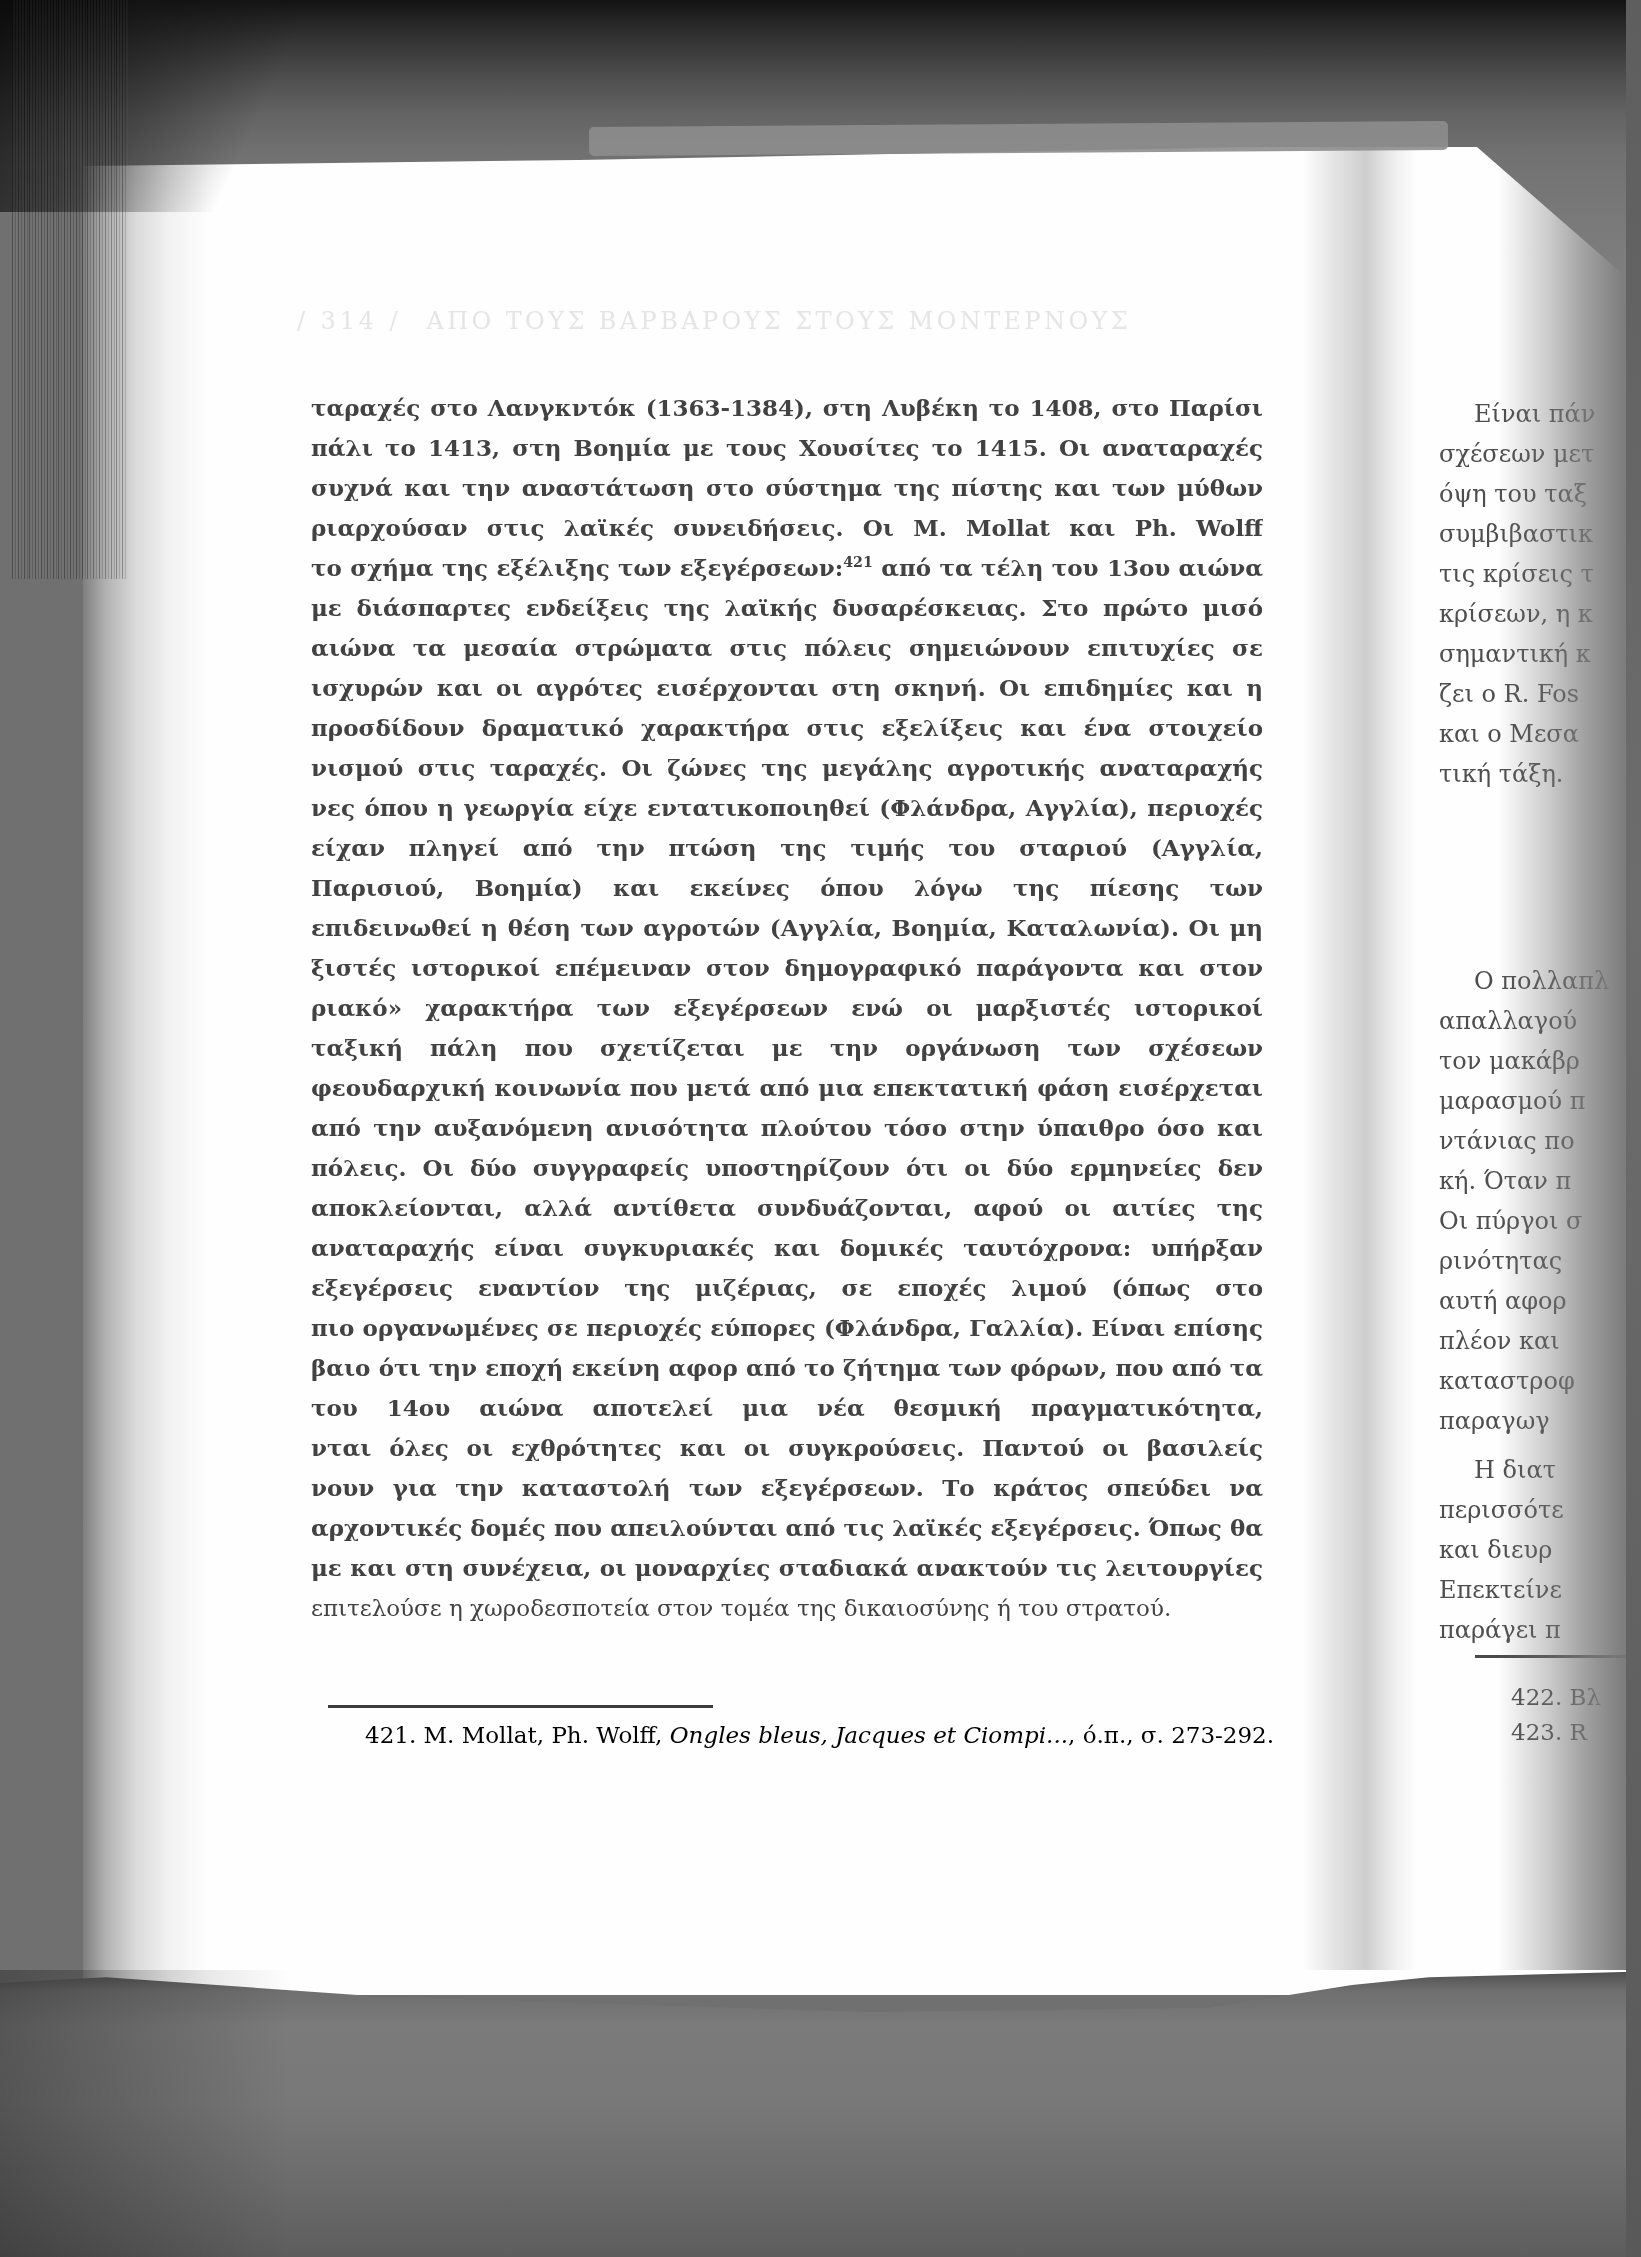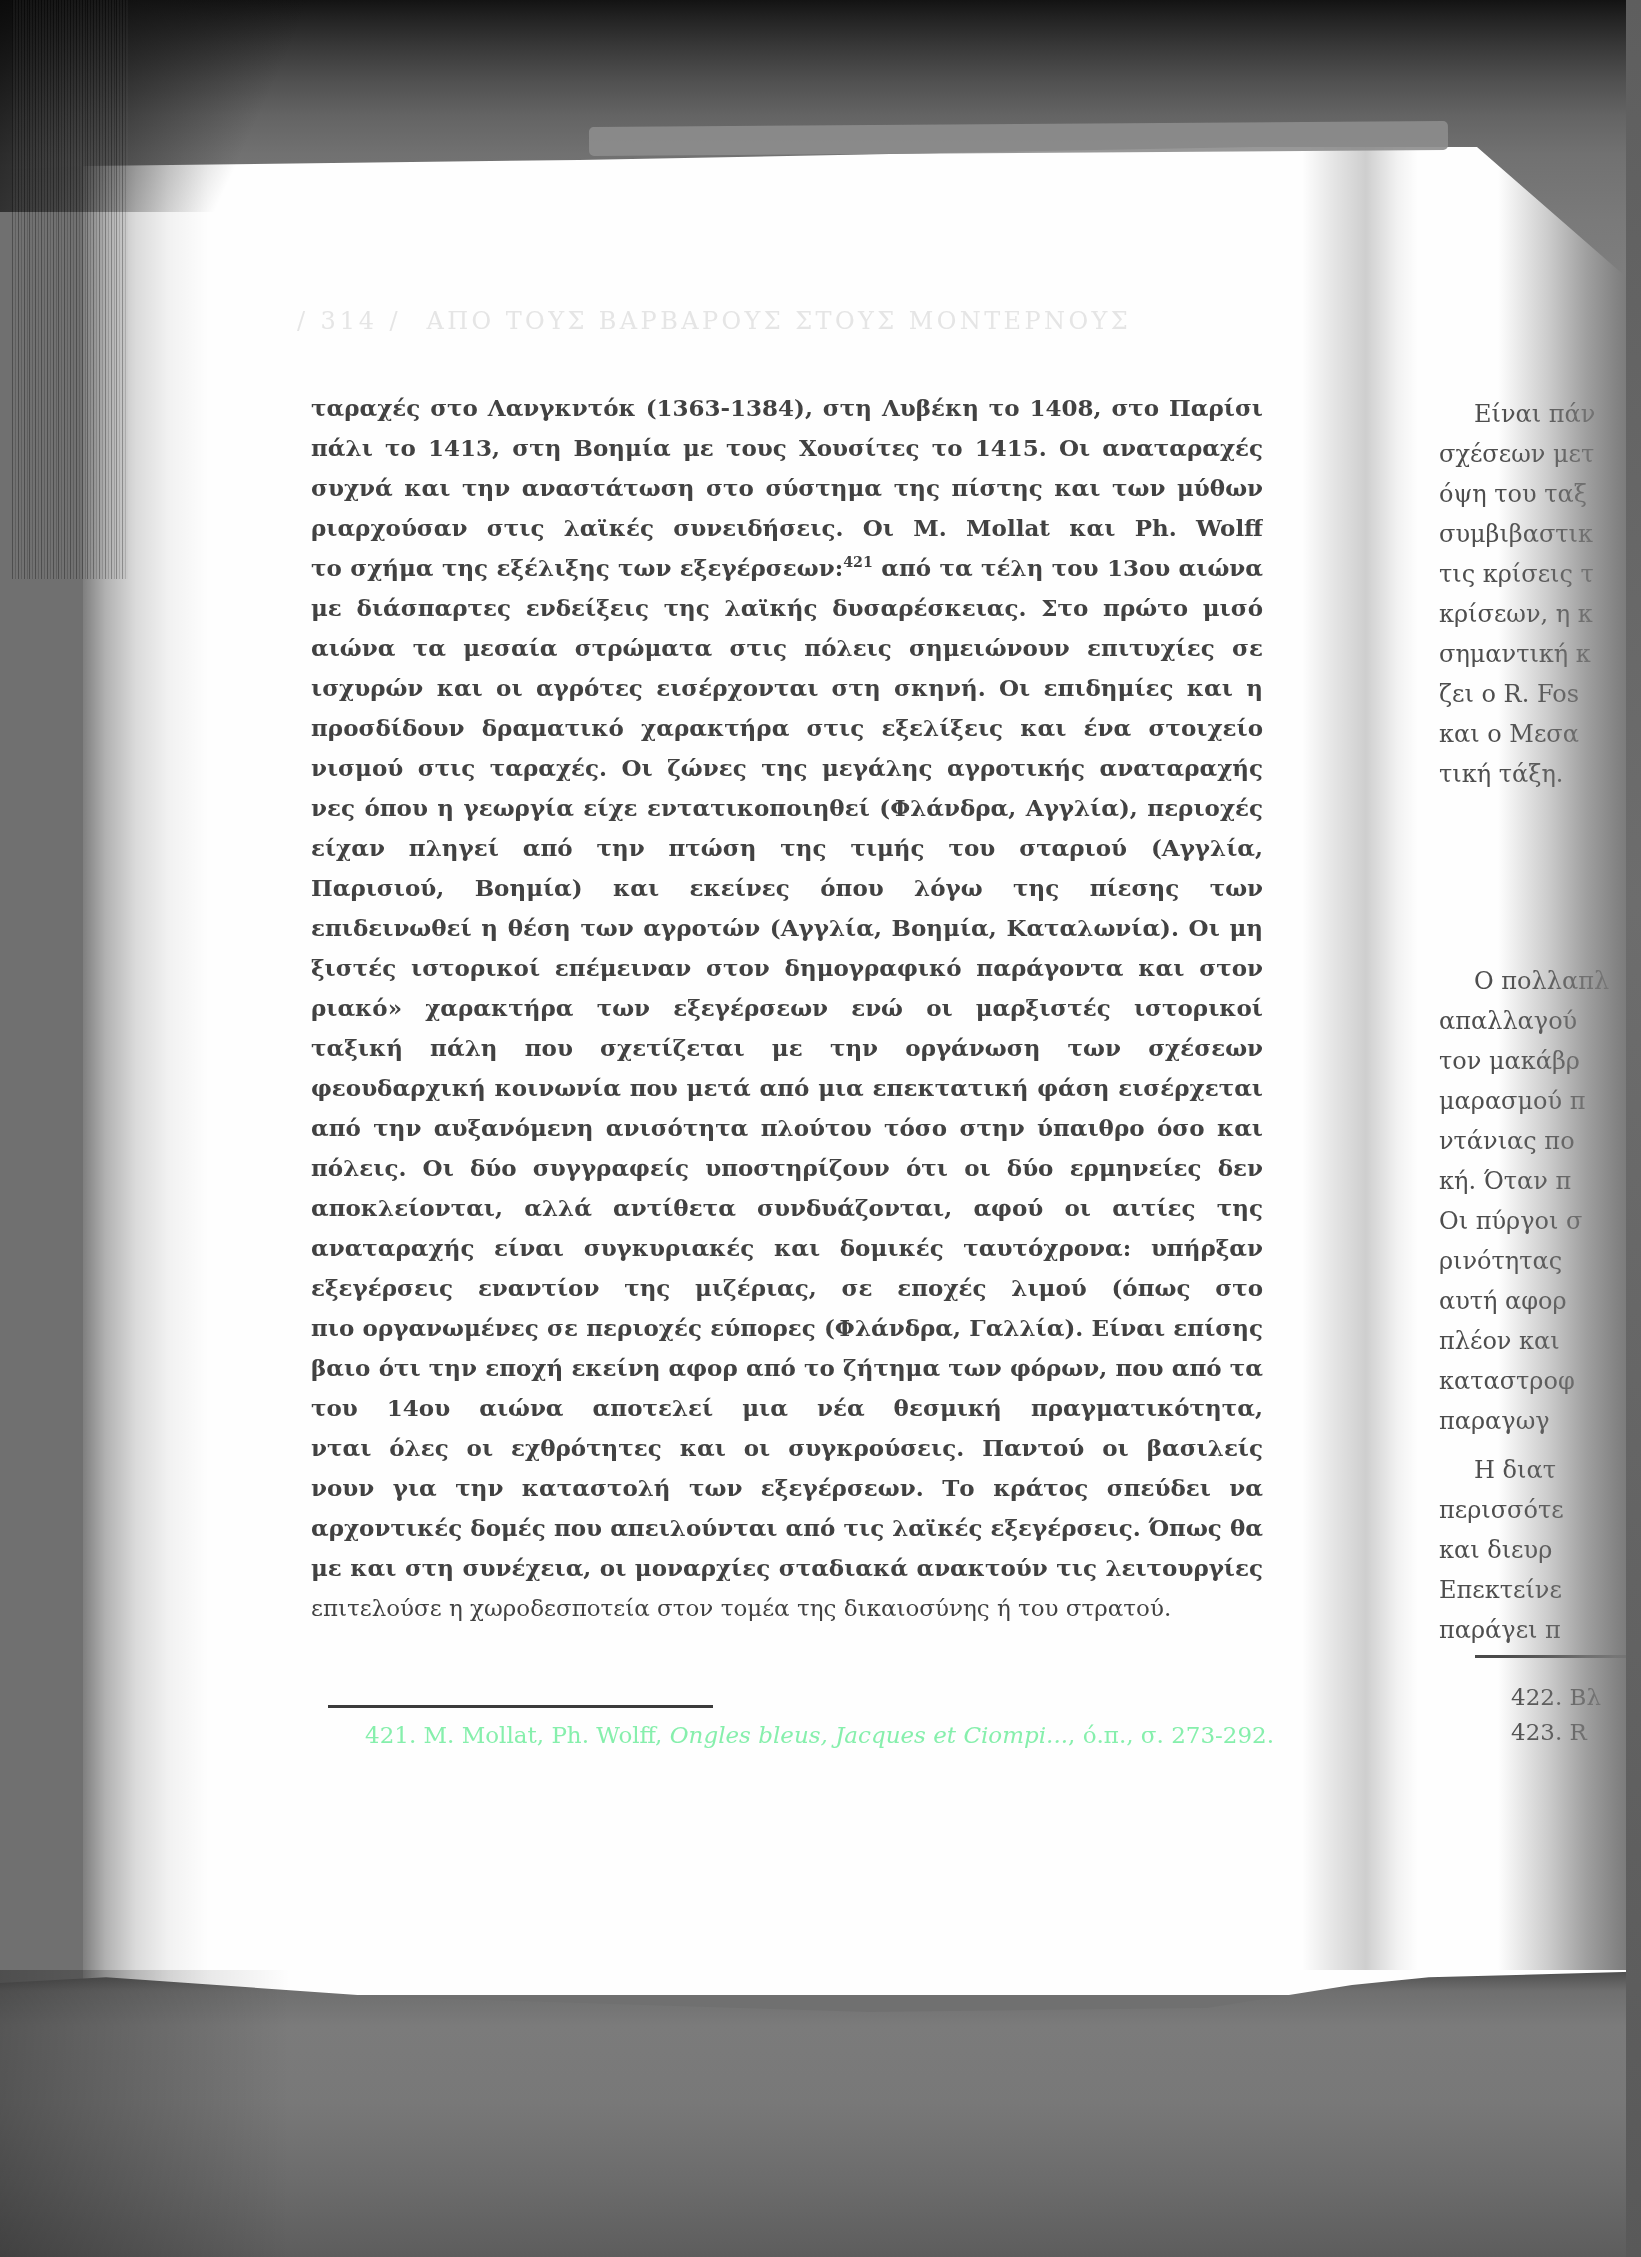--- a/index.html
+++ b/index.html
@@ -94,21 +94,21 @@
   .tl-just{text-align:justify;text-align-last:justify;font-weight:bold;}
   .tl-last{text-align:left;}
   .tl-ind{text-indent:35px;}
   sup.fnref{font-size:.62em;line-height:0;margin-top:43px;}
 
   .fn-rule-left{
     left:328px;top:1705px;width:385px;height:2.9px;background:#3b3b3b;
   }
   .footnote-left{
     left:365px;top:1722px;width:850px;
-    font-size:23px;color:#86efac;white-space:nowrap;
+    font-size:23px;color:#000000;white-space:nowrap;
   }
   .footnote-left .it{font-style:italic;}
 
   .right-col{
     left:1439px;top:388px;width:203px;height:1371px;
     font-size:24px;line-height:40px;color:#4e4e4e;overflow:visible;
   }
   .right-col .blk{position:absolute;left:0;width:251px;}
   .right-col .tline{white-space:nowrap;height:40px;}
   #r-blk-a{top:5.8px;}

